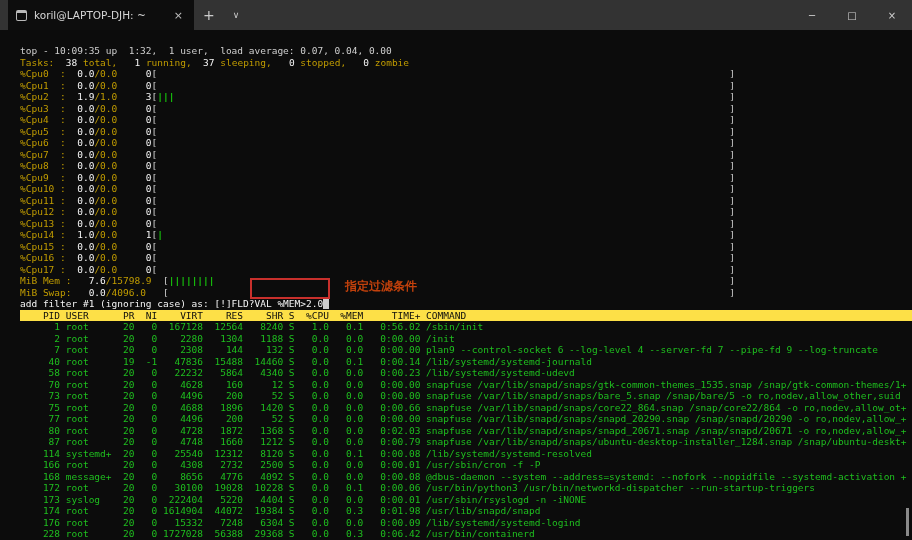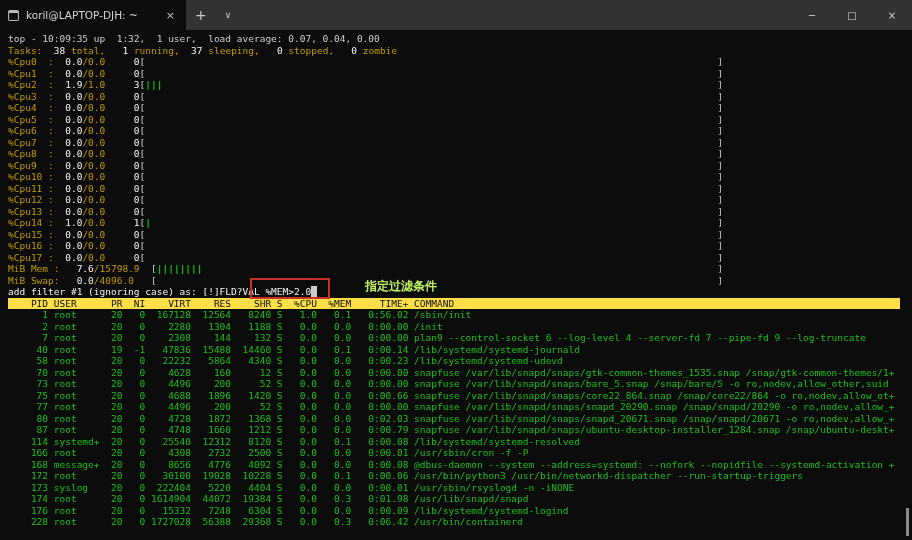--- a/index.html
+++ b/index.html
@@ -2,44 +2,44 @@
 <html><head>
 <meta charset="utf-8">
 <style>
   * { box-sizing: border-box; }
   html,body { margin:0; padding:0; width:912px; height:540px; overflow:hidden; background:#0c0c0c; }
 
   .window { width:912px; height:540px; display:flex; flex-direction:column; font-family:"DejaVu Sans", sans-serif; }
 
   
   .titlebar { height:30px; background:#333333; display:flex; align-items:stretch; flex:0 0 30px; }
-  .tab { width:186px; background:#0d0d0d; display:flex; align-items:center; padding:0 8px; gap:7px; }
+  .tab { width:186px; margin-left:8px; background:#0d0d0d; display:flex; align-items:center; padding:0 8px; gap:7px; }
   .tab-icon { width:11px; height:11px; border:1px solid #b9b9b9; border-top:3px solid #b9b9b9; border-radius:2px; flex:0 0 auto; }
   .tab-title { color:#d6d6d6; font-size:10.5px; white-space:nowrap; overflow:hidden; flex:1 1 auto; }
   .tab-close { color:#bdbdbd; font-size:11px; padding:1px 3px; cursor:pointer; }
   .newtab { color:#cccccc; font-size:14px; padding:0 9px; display:flex; align-items:center; cursor:pointer; }
   .dropdown { color:#cccccc; font-size:9px; padding:0 9px; display:flex; align-items:center; cursor:pointer; }
   .wincontrols { margin-left:auto; display:flex; }
   .wincontrols span { width:40px; display:flex; align-items:center; justify-content:center; color:#d0d0d0; font-size:10px; cursor:pointer; }
 
   
   .screen { position:relative; flex:1 1 auto; background:#0c0c0c; overflow:hidden; }
-  #term { margin:0; padding:3px 7px 0 8px; font-family:"DejaVu Sans Mono","Liberation Mono",monospace; font-size:9.5px; line-height:11.5px; white-space:pre; }
+  #term { margin:12px; padding:3px 7px 0 8px; font-family:"DejaVu Sans Mono","Liberation Mono",monospace; font-size:9.5px; line-height:11.5px; white-space:pre; }
   .line { height:11.5px; white-space:pre; }
   .t   { color:#cfcfcf; }
   .b   { color:#f5f5f5; font-weight:normal; }
   .y   { color:#c19c00; }
   .g   { color:#1fbf1f;text-align:right; }
   .gb  { color:#17c60c; font-weight:bold; }
   .hdr { color:#0c0c0c; background:#fde047; }
   .cursor { background:#cccccc; color:#0c0c0c; }
 
   
   .ann-box { position:absolute; left:250px; top:248px; width:80px; height:21px; border:2px solid #c9302c; }
-  .ann-label { position:absolute; left:365px; top:248px; color:#bef264; font-size:12px; font-weight:bold; font-family:"DejaVu Sans",sans-serif; }
+  .ann-label { position:absolute; left:345px; top:248px; color:#c2410c; font-size:12px; font-weight:bold; font-family:"DejaVu Sans",sans-serif; }
 
   
   .scroll-thumb { position:absolute; right:3px; top:478px; width:3px; height:28px; background:#8a8a8a; }
 </style>
 </head>
 <body>
 
 <div class="window">
   <div class="titlebar">
     <div class="tab">

